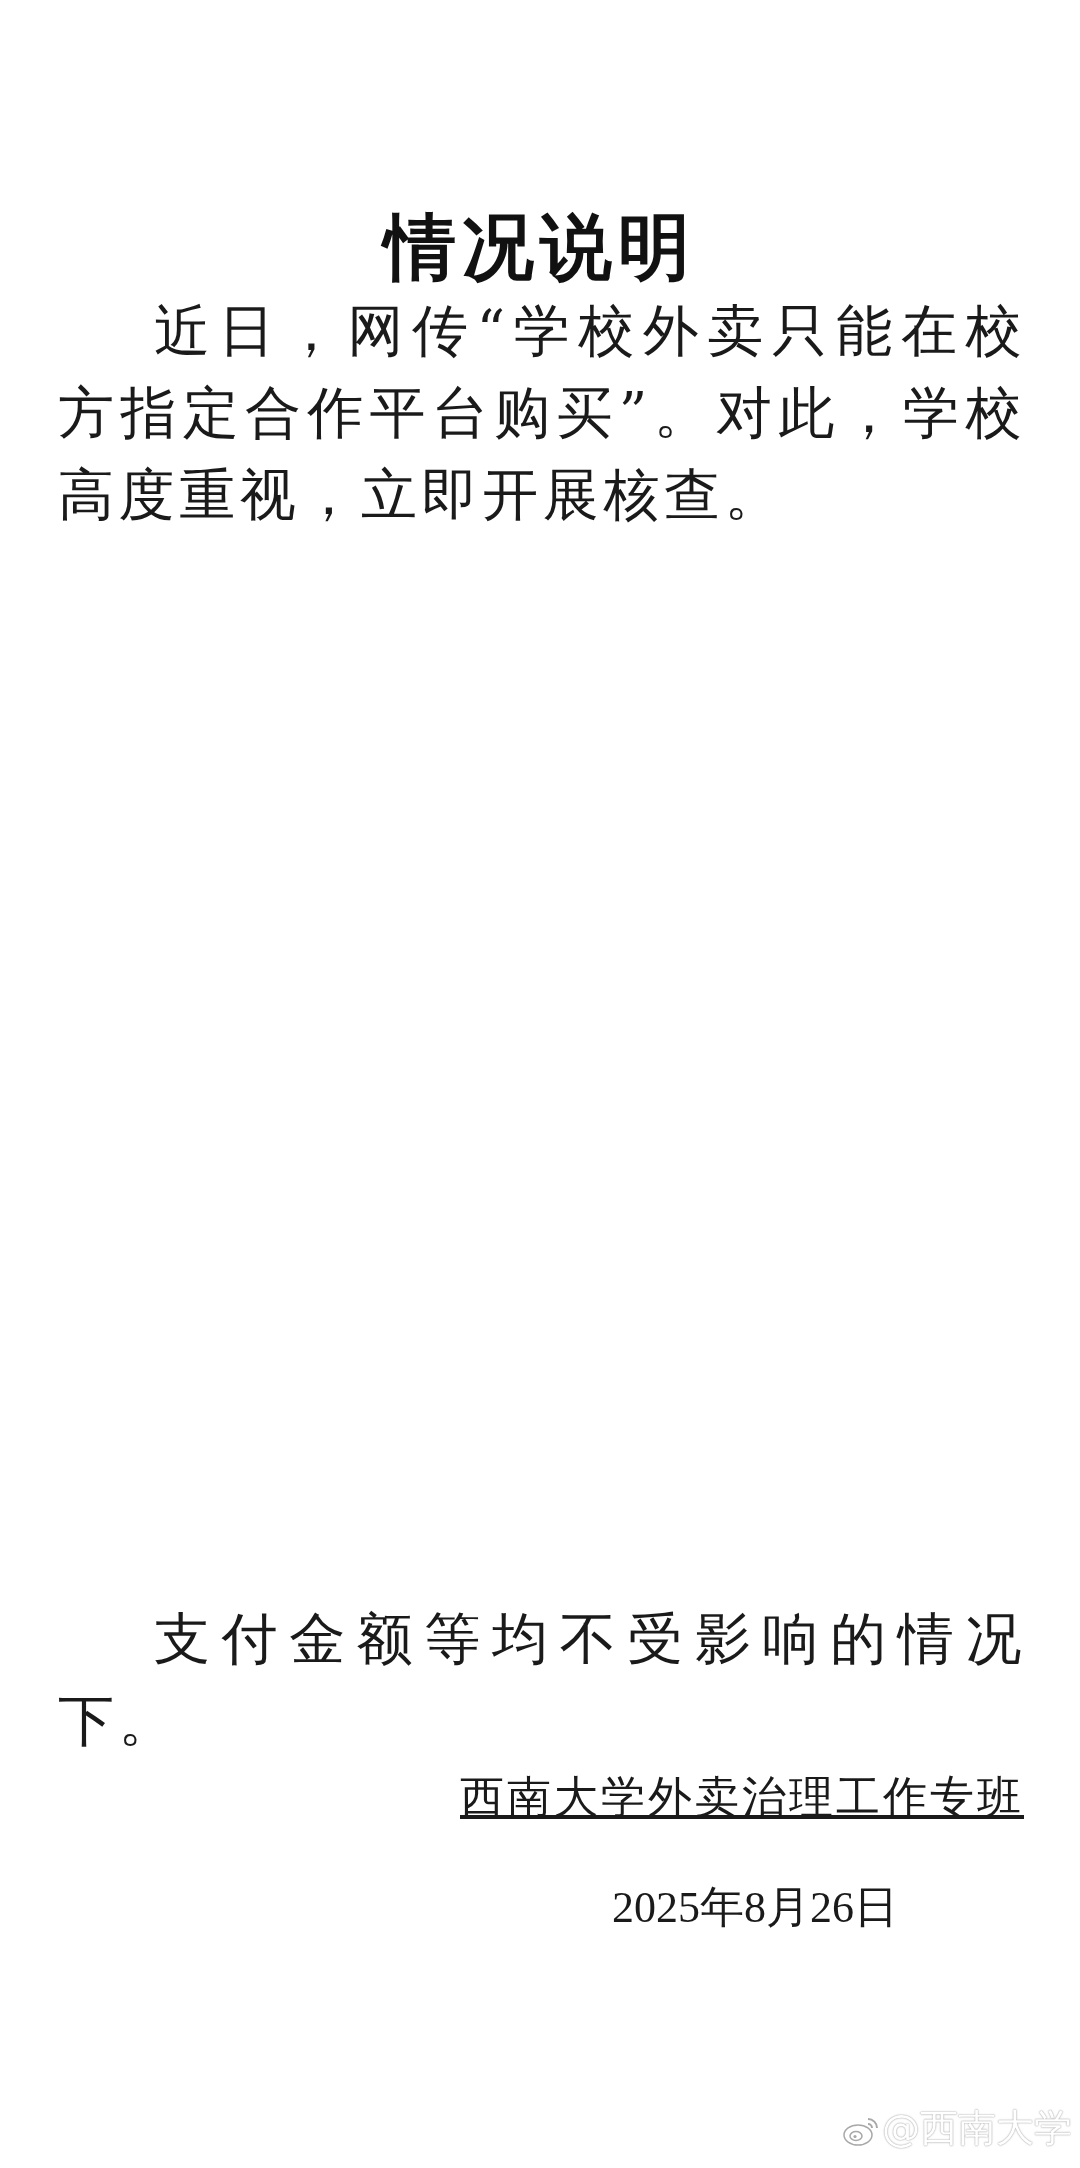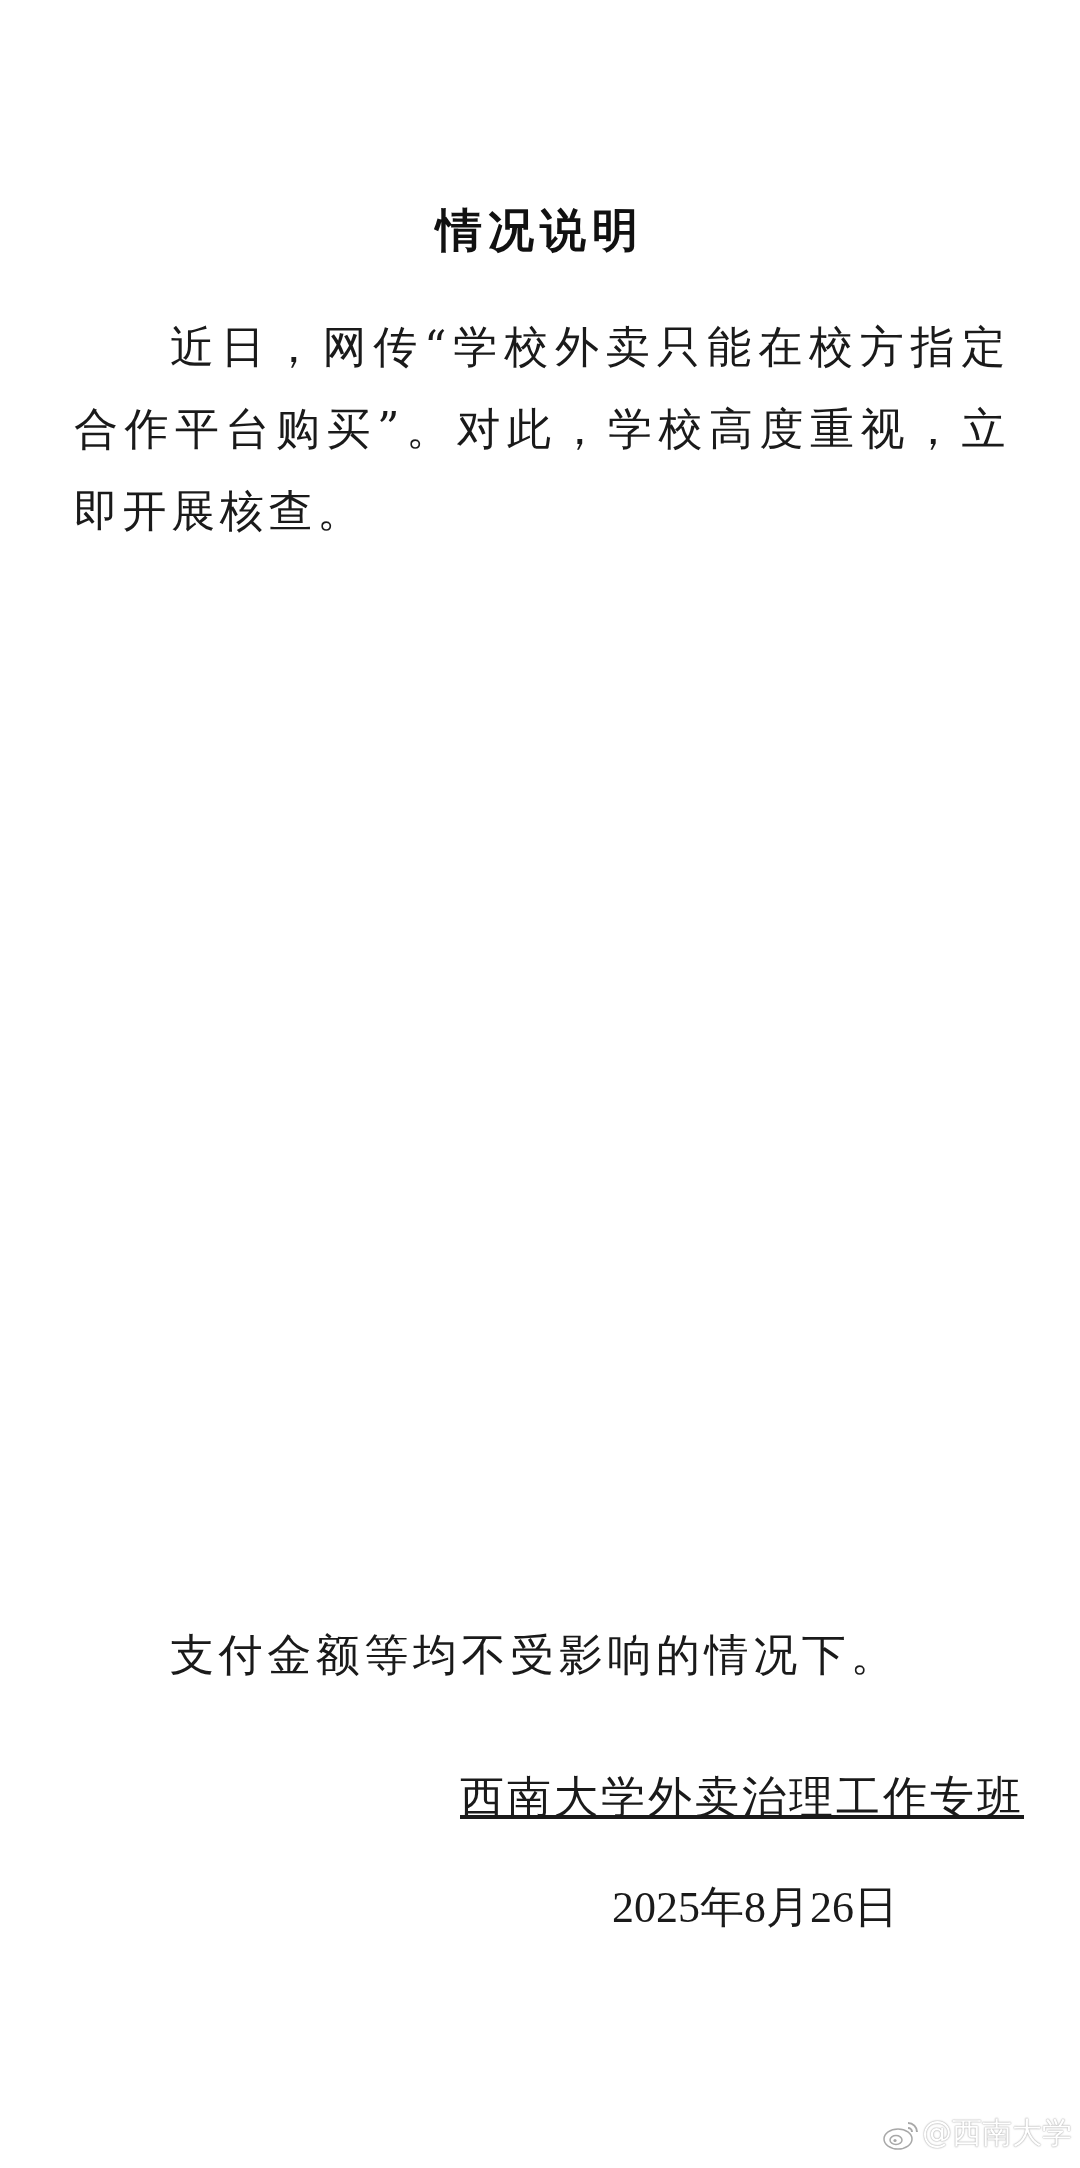--- a/index.html
+++ b/index.html
@@ -20,35 +20,35 @@
       left: 0; top: 0;
       width: 1080px;
       height: 2168px;
     }
     .title {
       position: absolute;
       top: 200px;
       left: 0;
       width: 1080px;
       text-align: center;
-      font-size: 46px;
+      font-size: 72px;
       font-weight: bold;
       letter-spacing: 6px;
       color: #111;
     }
     .p1 { position: absolute; top: 290px; left: 58px; width: 968px; }
     .p2 { position: absolute; top: 587px; left: 58px; width: 968px; }
     .p3 { position: absolute; top: 1177px; left: 58px; width: 968px; }
     .p4 { position: absolute; top: 1598px; left: 58px; width: 968px; }
     .para-block {
-      font-size: 44px;
+      font-size: 56px;
       line-height: 82px;
       letter-spacing: 4.6px;
       text-indent: 96px;
-      margin: 16px;
+      margin: 0;
       text-align: justify;
       color: #1a1a1a;
     }
     .signature {
       position: absolute;
       top: 1768px;
       right: 56px;
       font-size: 44px;
       letter-spacing: 3px;
       color: #1a1a1a;
@@ -65,21 +65,21 @@
     }
     .watermark {
       position: absolute;
       right: 8px;
       bottom: 14px;
       display: flex;
       align-items: center;
       gap: 0;
       color: #ffffff;
       font-family: "DejaVu Sans", "Liberation Sans", sans-serif;
-      font-size: 30px;
+      font-size: 38px;
       text-shadow: 0 0 2px #9a9a9a, 0 0 1px #9a9a9a;
       opacity: 0.85;
     }
     .weibo-icon {
       width: 40px;
       height: 34px;
       display: inline-block;
     }
   </style>
 </head>

